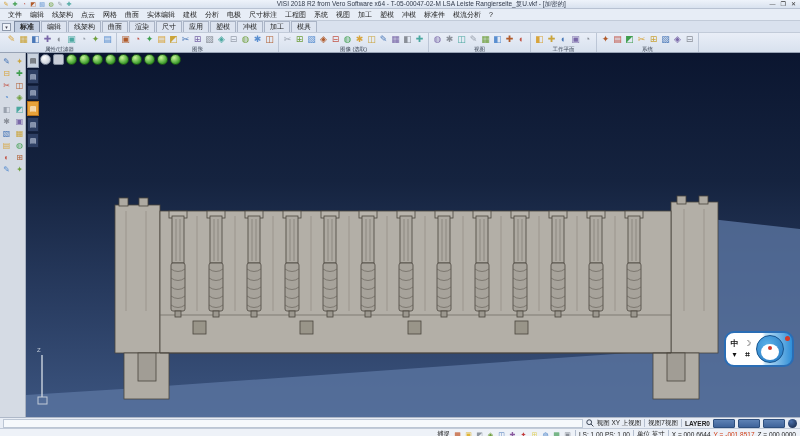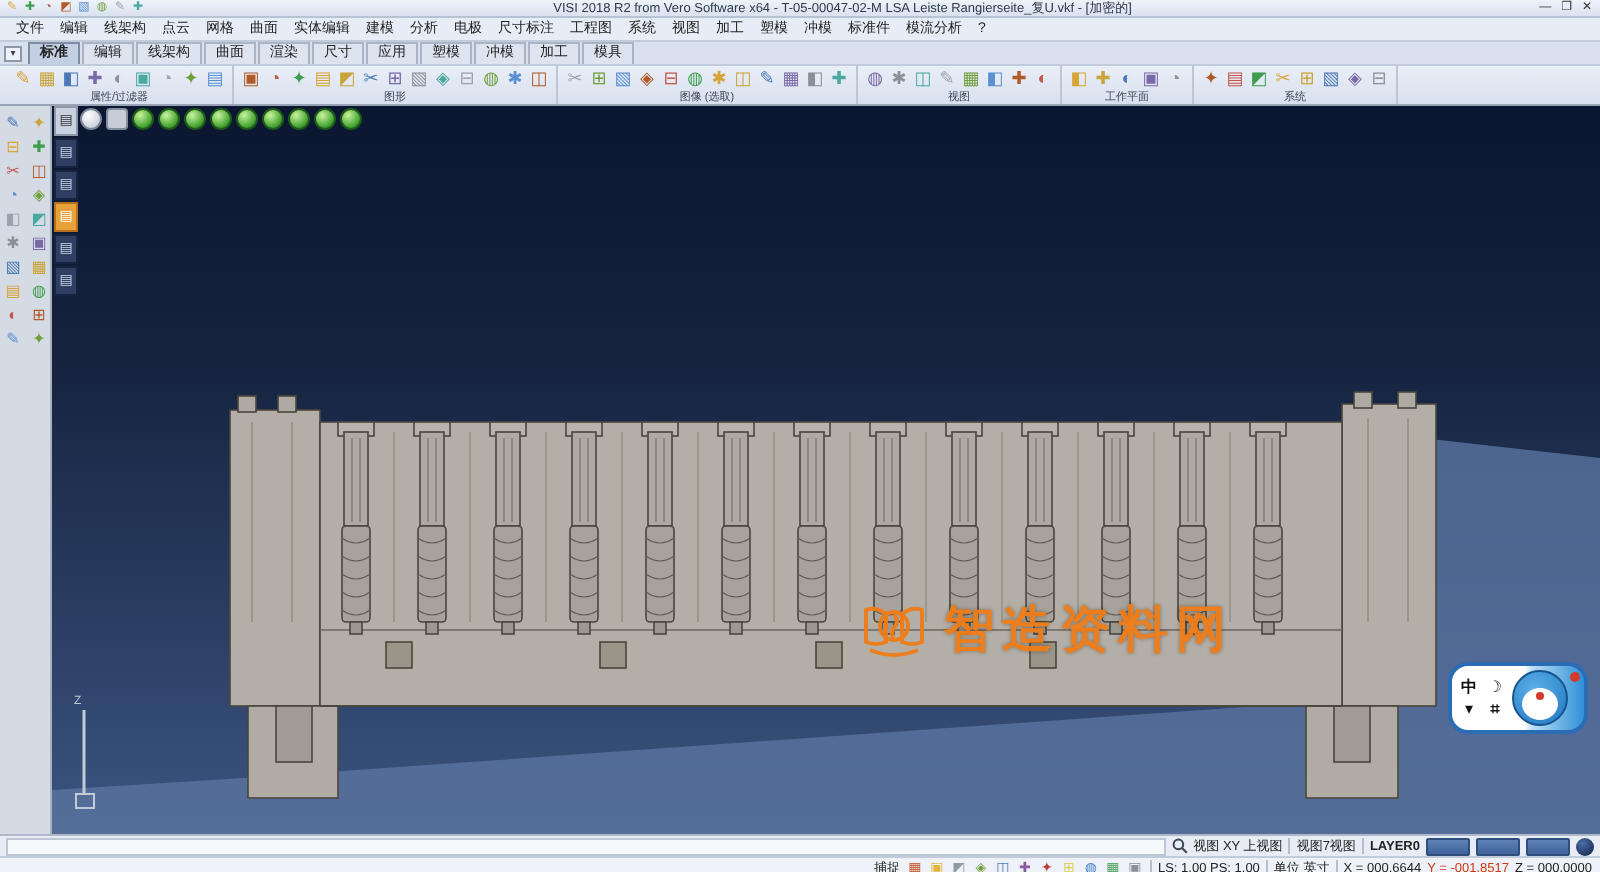--- a/index.html
+++ b/index.html
@@ -497,30 +497,20 @@
         <div class="vicon sphere-green"></div>
         <div class="vicon sphere-green"></div>
         <div class="vicon sphere-green"></div>
         <div class="vicon sphere-green"></div>
         <div class="vicon sphere-green"></div>
         <div class="vicon sphere-green"></div>
         <div class="vicon sphere-green"></div>
         <div class="vicon sphere-green"></div>
       </div>
 
-    <div class="watermark">
-      <svg width="34" height="34" viewBox="0 0 34 34">
-        <path d="M3 24 Q8 26 13 24 L13 10 Q8 6 3 8 Z" fill="none" stroke="#ee7d18" stroke-width="2"></path>
-        <path d="M31 24 Q26 26 21 24 L21 10 Q26 6 31 8 Z" fill="none" stroke="#ee7d18" stroke-width="2"></path>
-        <circle cx="17" cy="16" r="7" fill="none" stroke="#ee7d18" stroke-width="2"></circle>
-        <path d="M17 10 q3 4 0 7 q-2 3 0 5" fill="none" stroke="#ee7d18" stroke-width="2"></path>
-        <path d="M5 28 Q17 33 29 28" fill="none" stroke="#ee7d18" stroke-width="2"></path>
-      </svg>
-      <span class="wm-text" style="color: rgb(238, 125, 24);">智造资料网</span>
-    </div>
 
     <div class="ime">
       <div class="ime-left">
         <span class="ime-cell">中</span>
         <span class="ime-cell">☽</span>
         <span class="ime-cell">▾</span>
         <span class="ime-cell">⌗</span>
       </div>
       <div class="ime-face"></div>
       <div class="ime-dot"></div>

